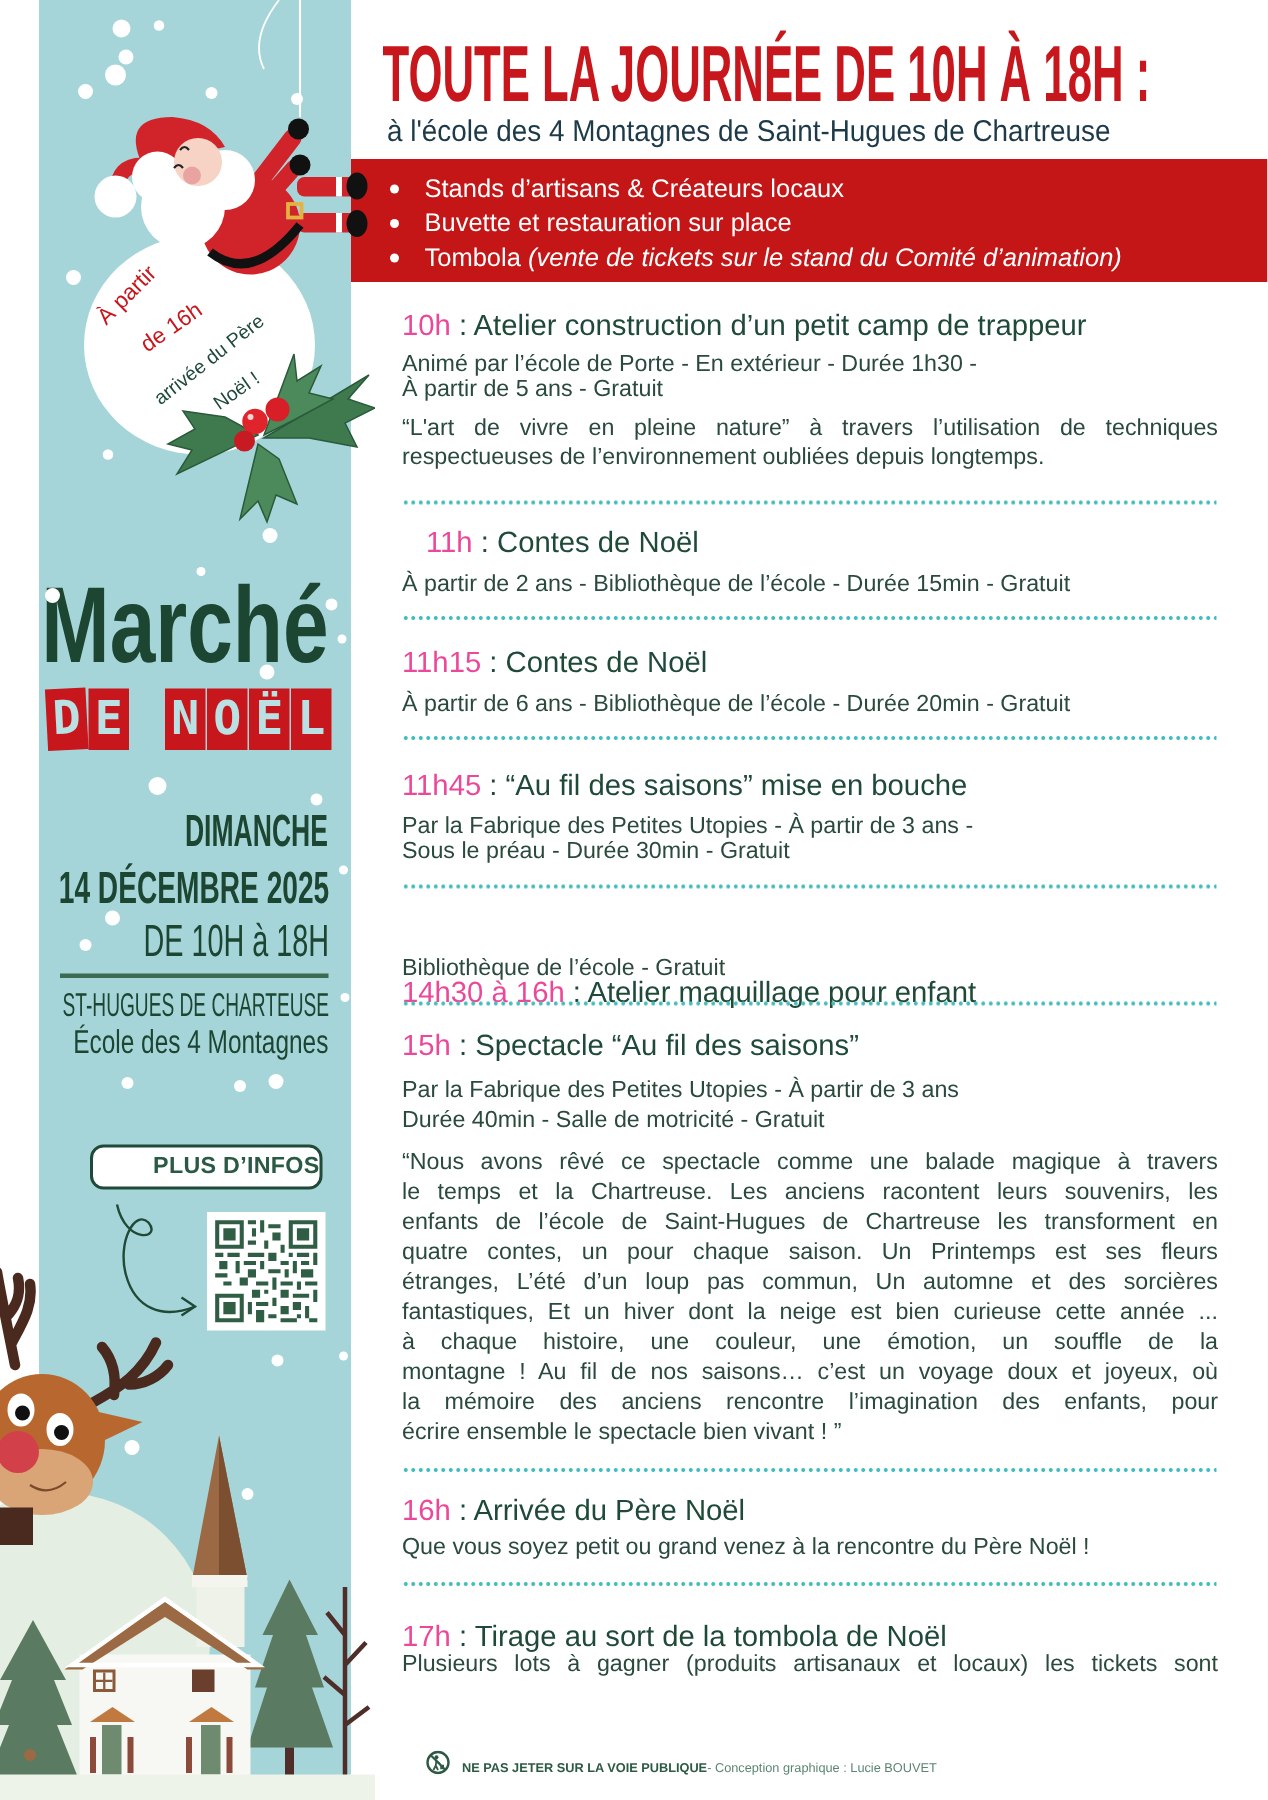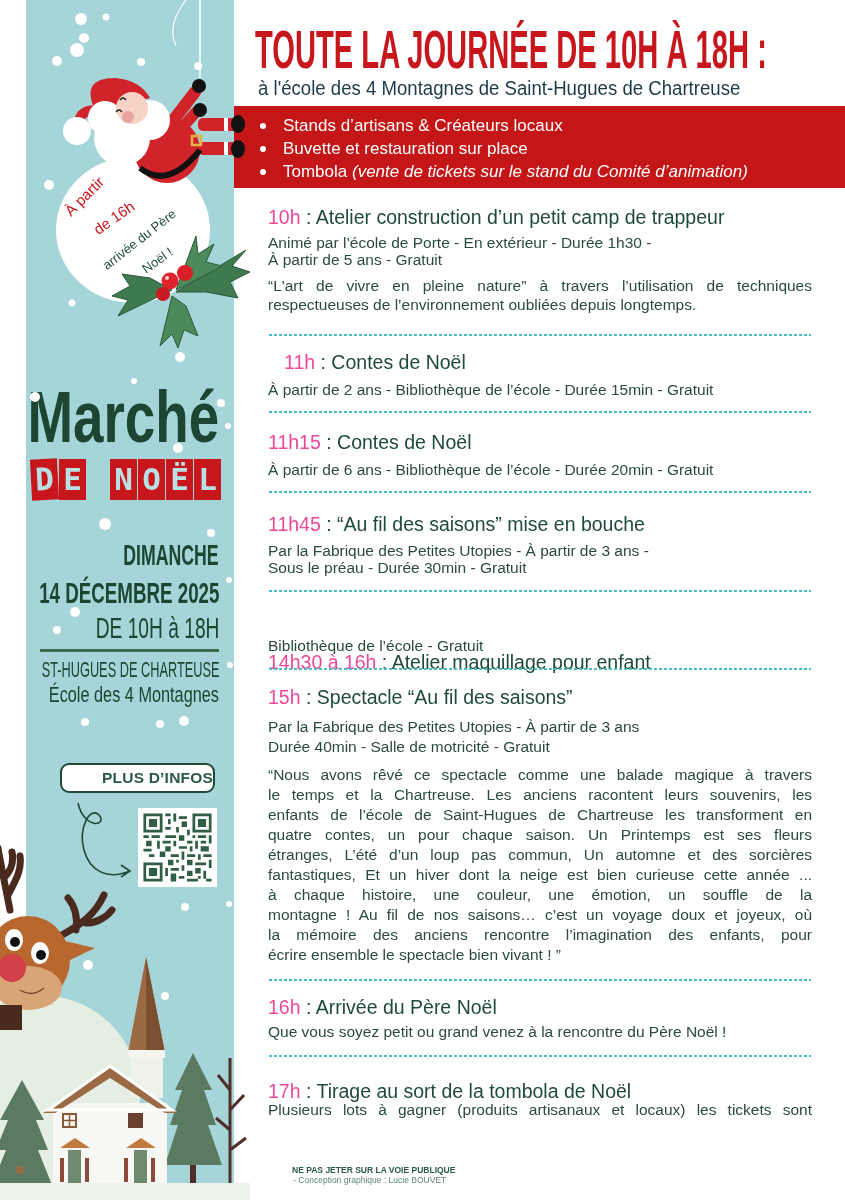--- a/index.html
+++ b/index.html
@@ -23,21 +23,21 @@
   .item-head{position:absolute;left:268px;font-size:19.5px;line-height:24px;color:#1f4a38;white-space:nowrap;z-index:2;}
   .item-head .time{color:#ec4899;}
   .block{position:absolute;left:268px;width:544px;font-size:15.5px;color:#2a4a3c;z-index:2;}
   .block .ln{white-space:nowrap;}
   .block .jl{text-align:justify;text-align-last:justify;white-space:normal;}
   .sep{position:absolute;left:268px;width:543px;height:4px;background-image:radial-gradient(circle,#45bcbd 1.1px,transparent 1.5px);background-size:5px 4px;z-index:2;}
   .stamp{position:absolute;top:459px;height:41px;display:flex;z-index:2;}
   .stamp .lt{width:27px;height:41px;background:#c8161d;color:#b9e0e2;font-weight:bold;font-size:31px;line-height:41px;text-align:center;margin-right:1px;font-family:"DejaVu Sans Mono",monospace;}
   .plus{position:absolute;left:60px;top:763px;width:151px;height:26px;border:2px solid #1f4a38;border-radius:9px;background:#fff;color:#2b5a44;font-weight:bold;font-size:15.5px;line-height:26px;text-align:right;z-index:2;letter-spacing:0.2px;}
   .qr{position:absolute;left:138px;top:808px;width:79px;height:79px;background:#fff;z-index:2;}
-  .footer{position:absolute;left:284px;top:1165px;height:18px;display:flex;align-items:center;z-index:2;white-space:nowrap;flex-direction:column;}
+  .footer{position:absolute;left:284px;top:1165px;height:18px;display:flex;align-items:flex-end;z-index:2;white-space:nowrap;}
   .footer .warn{font-size:8.5px;font-weight:bold;color:#2c5a44;margin-left:8px;}
   .footer .credit{font-size:8.5px;color:#5b8570;}
 </style>
 </head>
 <body>
 
 <div class="sidebar"></div>
 
 <div class="banner">
   <ul class="hl-list">

